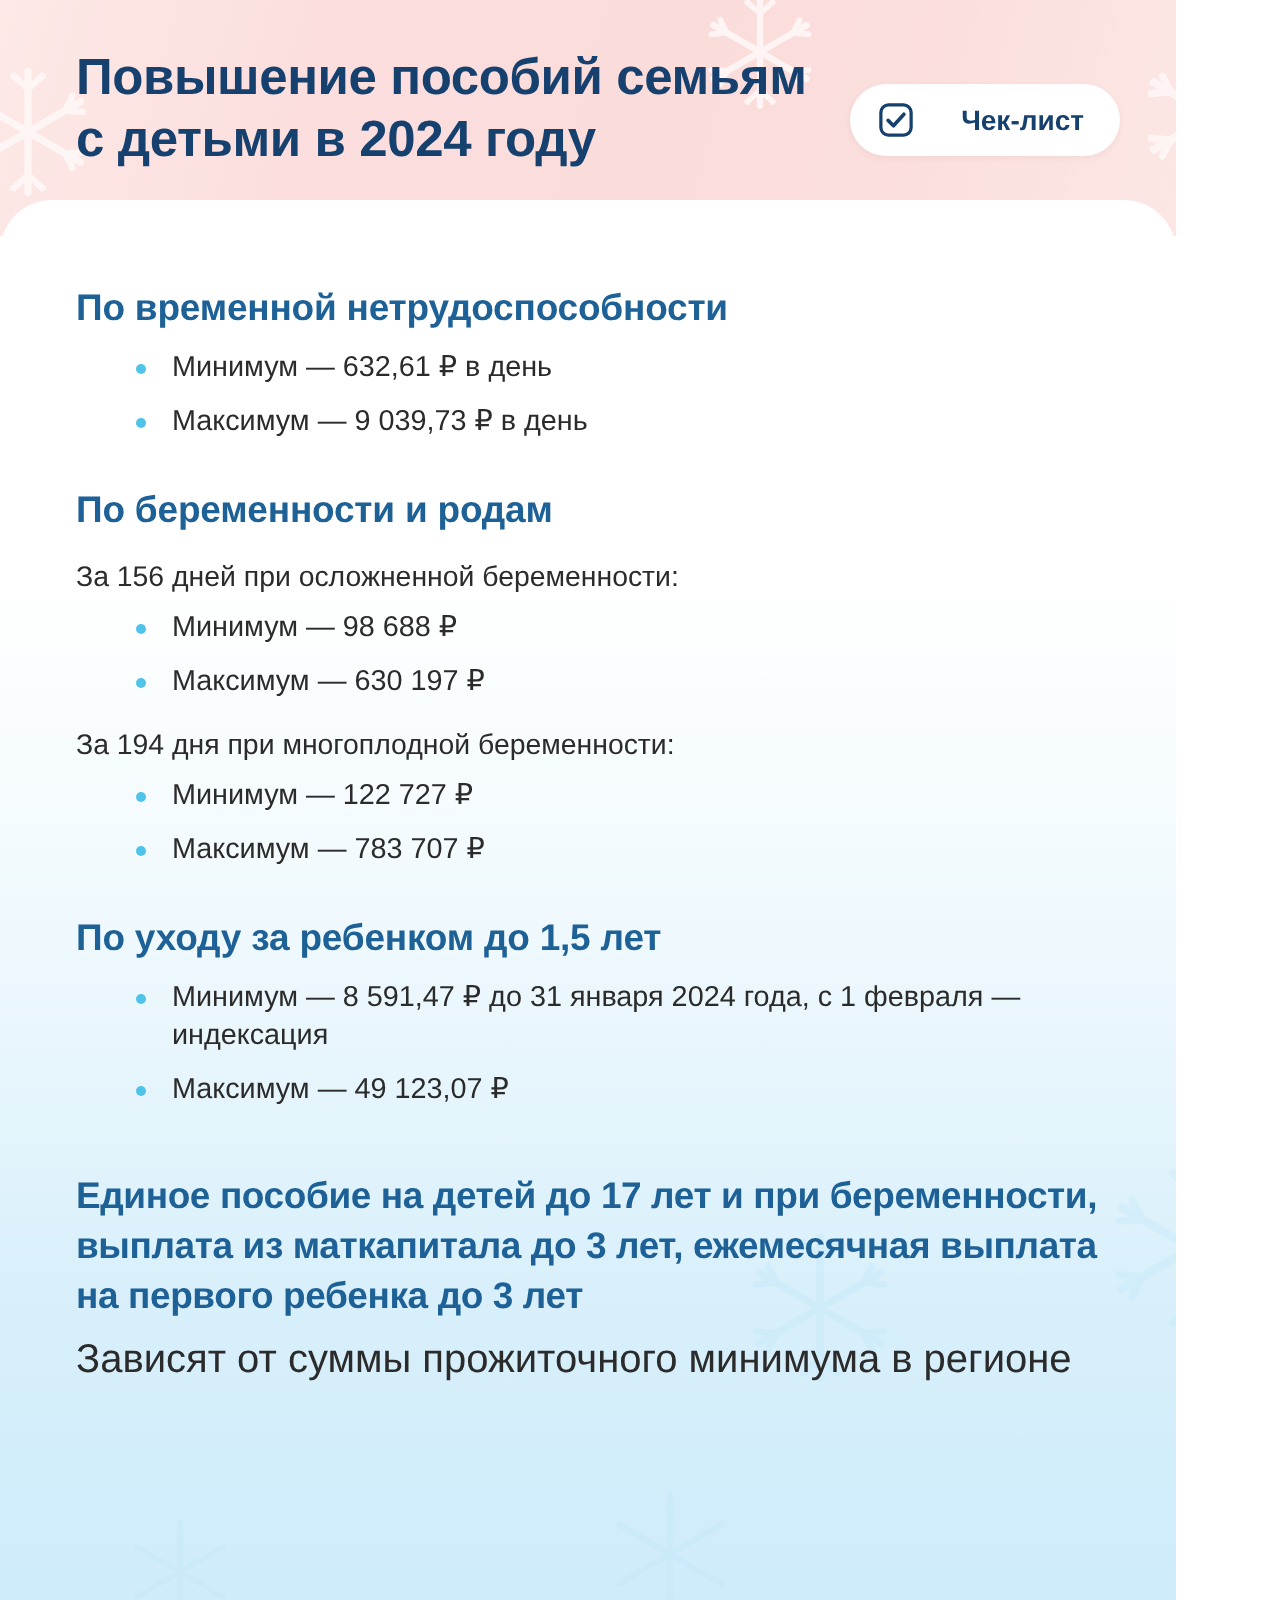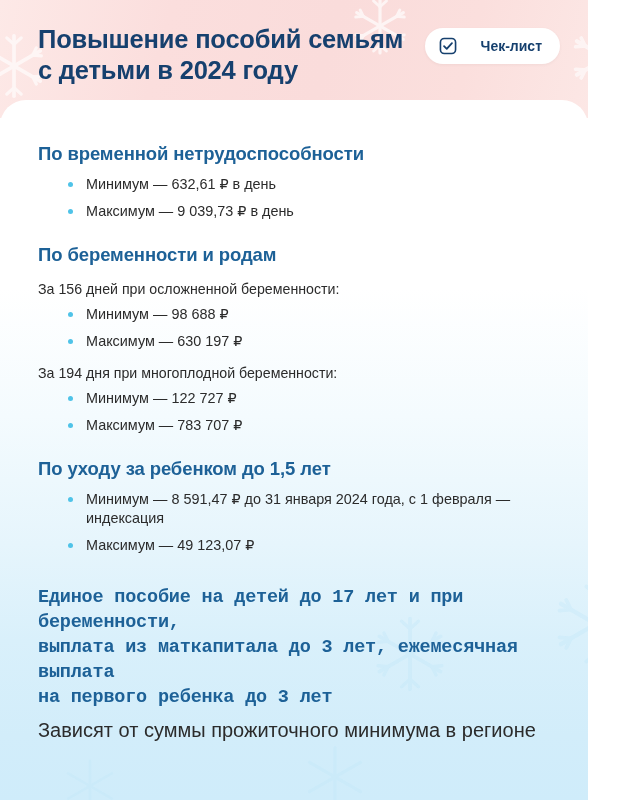--- a/index.html
+++ b/index.html
@@ -60,21 +60,21 @@
     max-width: 420px;
     white-space: pre-line;
   }
   .badge {
     display: flex;
     align-items: center;
     gap: 24px;
     background: #ffffff;
     border-radius: 22px;
     padding: 9px 18px 9px 14px;
-    margin-top: 4px;
+    margin-top: 18px;
     box-shadow: 0 1px 3px rgba(120, 80, 80, 0.07);
     text-align: center;
   }
   .badge-label {
     color: #16406e;
     font-size: 14px;
     font-weight: bold;
     white-space: nowrap;
   }
   .check-icon { display: block; }
@@ -146,21 +146,20 @@
 
   
   .final-heading {
     color: #1d6197;
     font-size: 18.5px;
     font-weight: bold;
     line-height: 25px;
     margin: 30px 0 10px 0;
     letter-spacing: -0.2px;
     white-space: pre-line;
-    font-family: Liberation Mono, monospace;
   }
   .final-note {
     color: #2b2b2b;
     font-size: 20px;
     line-height: 20px;
     margin: 0;
   }
 
   
   .logo {

